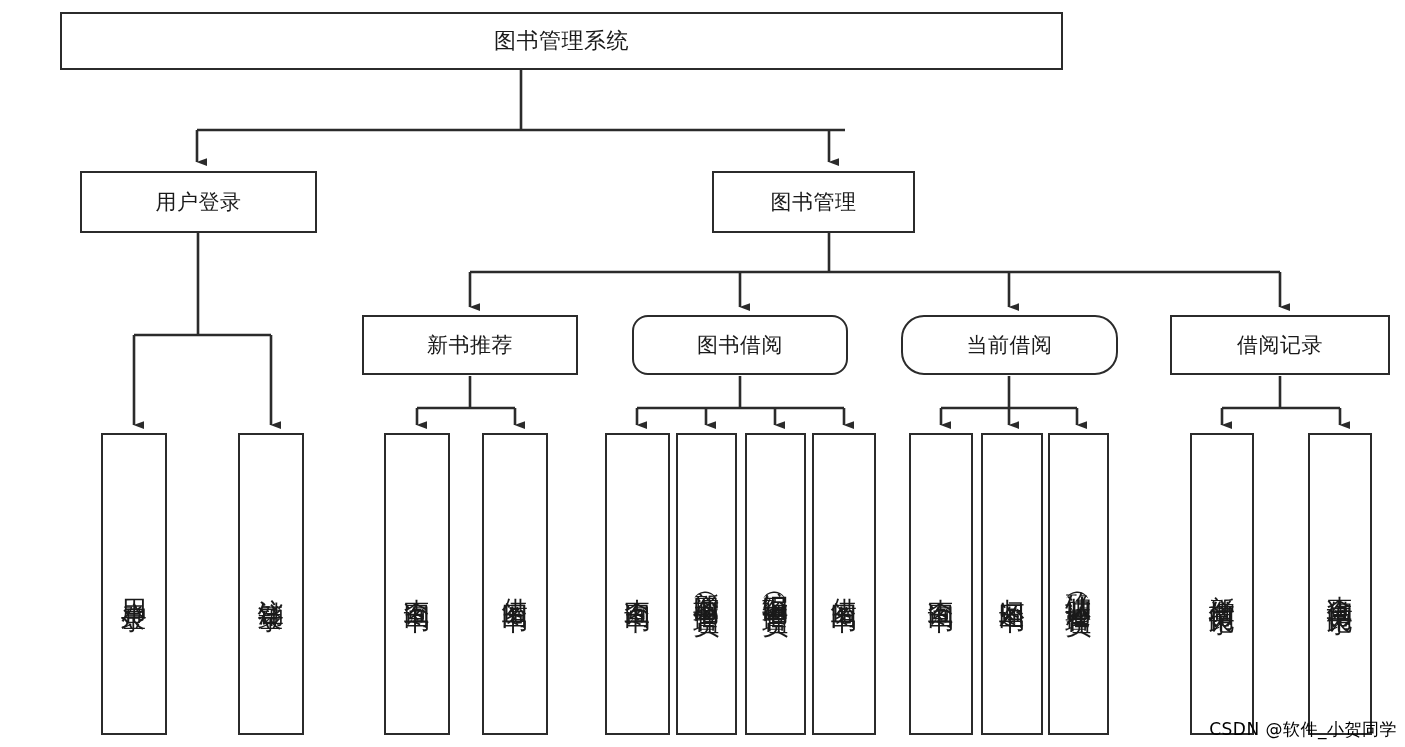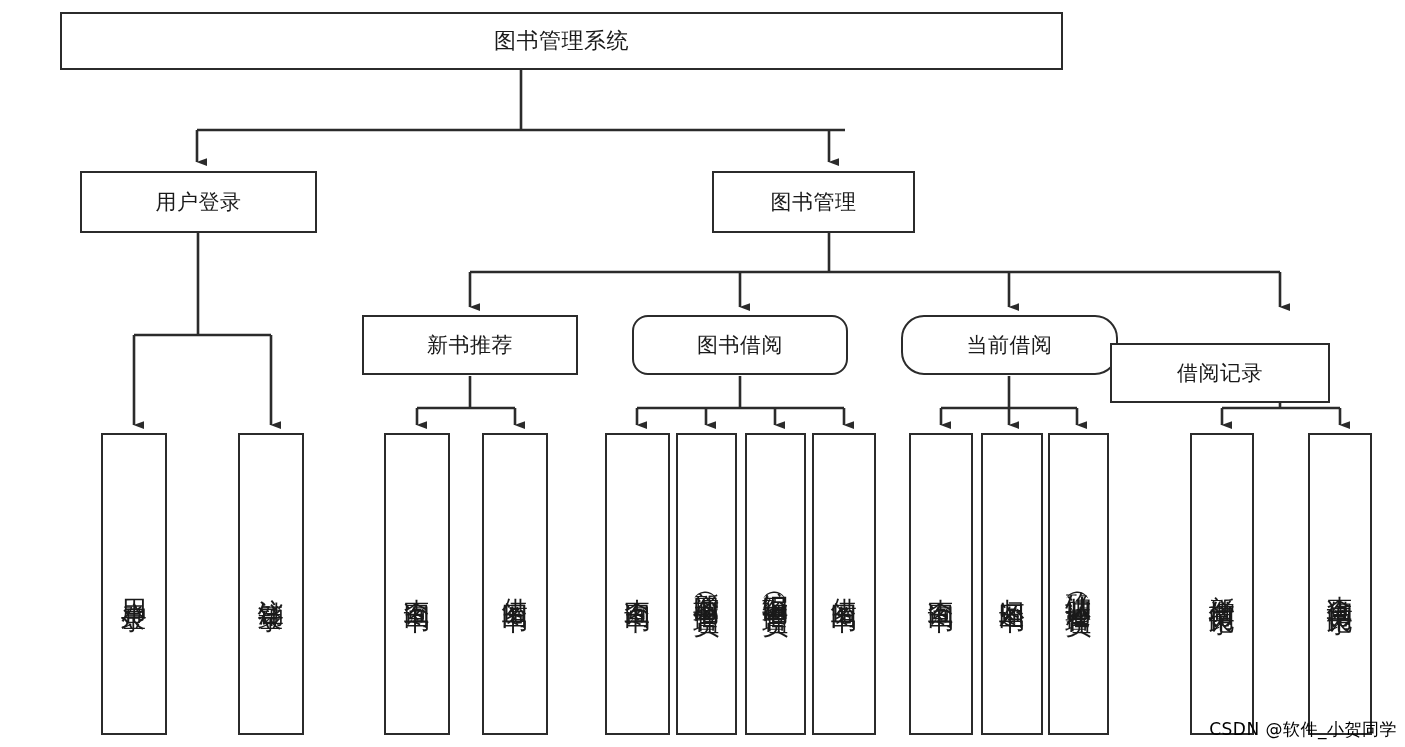--- a/index.html
+++ b/index.html
@@ -159,21 +159,21 @@
   </div>
 
   <div class="node horiz" style="left:632px; top:315px; width:216px; height:60px;border-radius:16px;">
     <span class="node-label">图书借阅</span>
   </div>
 
   <div class="node horiz" style="left:901px; top:315px; width:217px; height:60px;border-radius:23px;">
     <span class="node-label">当前借阅</span>
   </div>
 
-  <div class="node horiz" style="left:1110px; top:315px; width:220px; height:60px;margin-top:28px;">
+  <div class="node horiz" style="left:1170px; top:315px; width:220px; height:60px;">
     <span class="node-label">借阅记录</span>
   </div>
 
   <div class="node vert" style="left:101px; top:433px; width:66px; height:302px;">
     <span class="node-label">用户登录</span>
   </div>
 
   <div class="node vert" style="left:238px; top:433px; width:66px; height:302px;">
     <span class="node-label">注销登录</span>
   </div>

